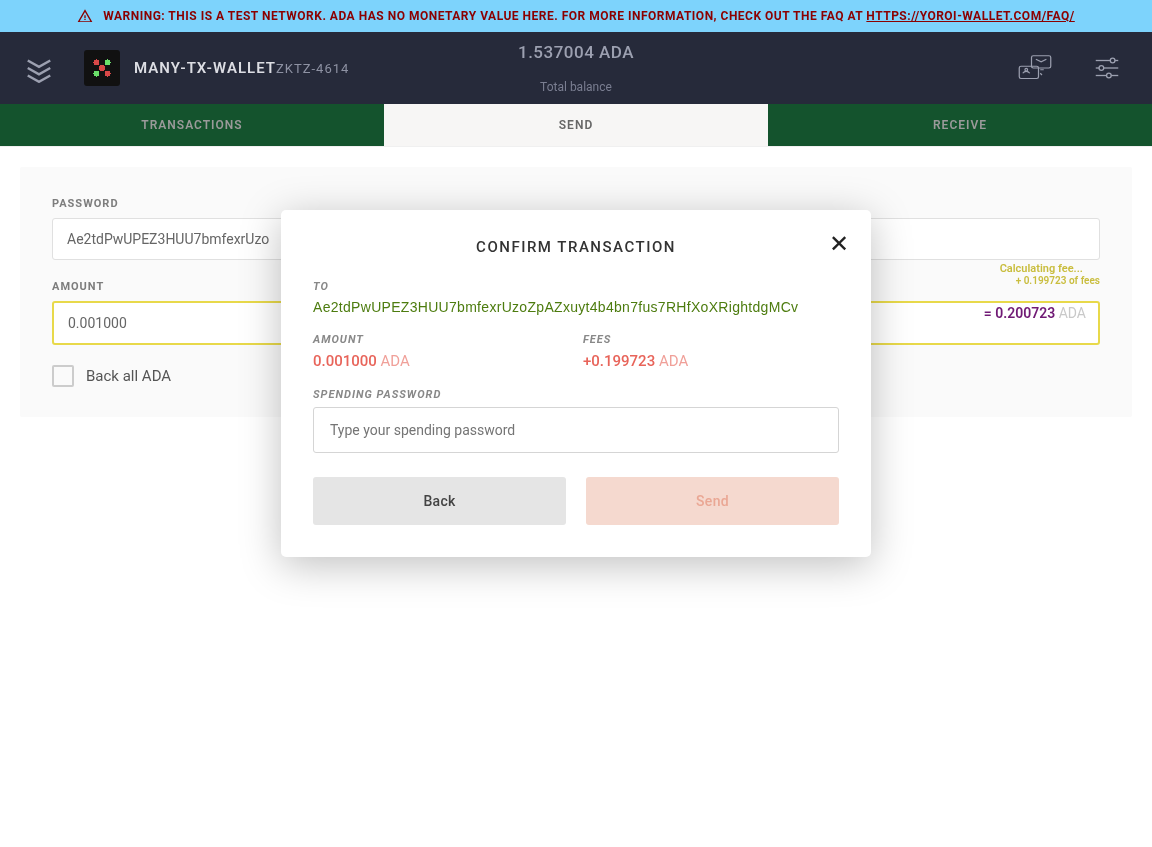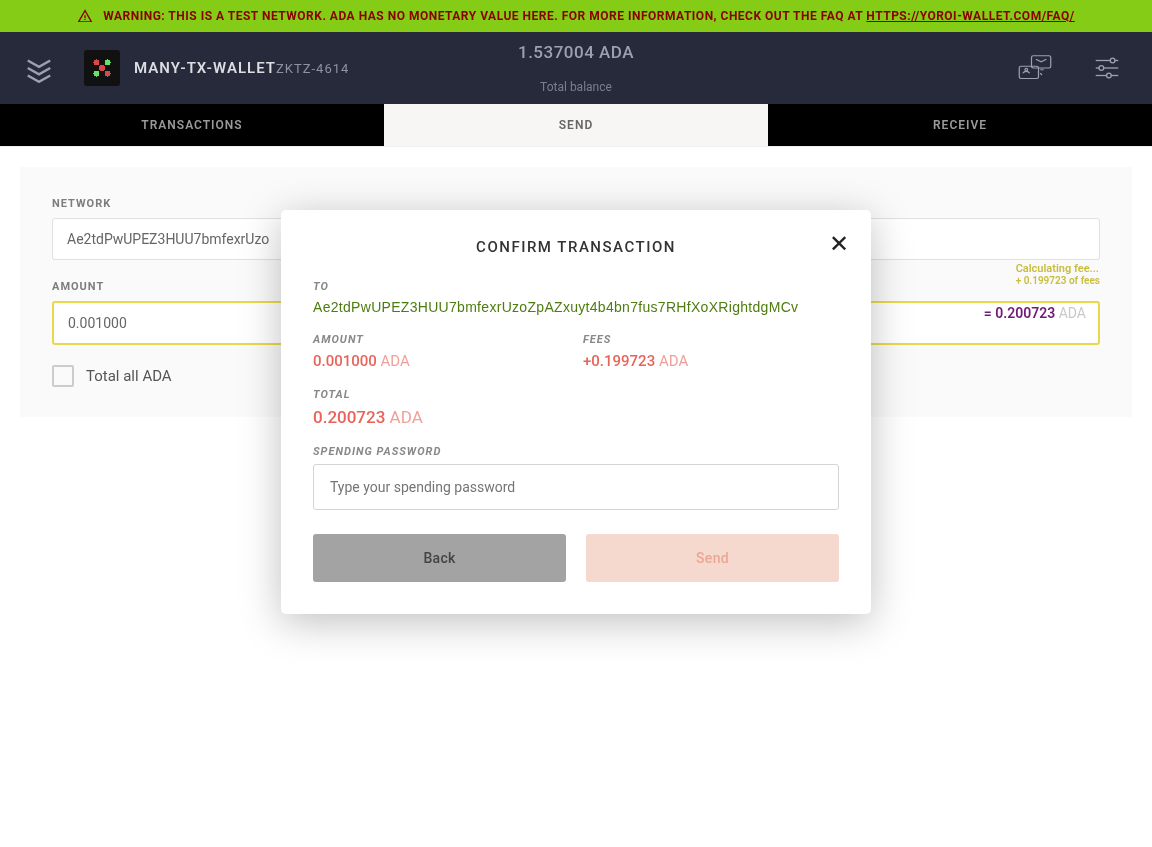--- a/index.html
+++ b/index.html
@@ -1,18 +1,18 @@
 <!DOCTYPE html>
 <html><head>
   <meta charset="utf-8">
   <style>
     * { margin: 0; padding: 0; box-sizing: border-box; font-family: -apple-system, BlinkMacSystemFont, "Segoe UI", Roboto, sans-serif; }
     body { width: 1152px; height: 847px; background: #fff; overflow: hidden; position: relative; }
 
-    .warning-bar { background: #84cc16; color: #8b0000; padding: 6px 20px; font-size: 12px; font-weight: 700; letter-spacing: 0.5px; display: flex; align-items: center; justify-content: center; gap: 10px; }
+    .warning-bar { background: #7dd3fc; color: #8b0000; padding: 6px 20px; font-size: 12px; font-weight: 700; letter-spacing: 0.5px; display: flex; align-items: center; justify-content: center; gap: 10px; }
     .warning-bar .warn-icon { width: 16px; height: 16px; }
     .warning-bar a { color: #8b0000; text-decoration: underline; }
     .warning-text { text-align: center; line-height: 1.7; }
 
     .header { background: #262a3a; color: #fff; display: flex; align-items: center; padding: 14px 24px; height: 72px; }
     .logo-area { width: 60px; display: flex; }
     .logo-area svg { width: 30px; height: 30px; }
     .wallet-icon { width: 36px; height: 36px; background: #111; border-radius: 3px; margin-right: 14px; position: relative; overflow: hidden; }
     .wallet-icon::before { content: ""; position: absolute; inset: 4px; background:
       radial-gradient(circle at 30% 30%, #d94848 3px, transparent 3px),
@@ -22,32 +22,32 @@
       radial-gradient(circle at 70% 70%, #d94848 3px, transparent 3px); }
     .wallet-titles { display: flex; flex-direction: row; }
     .wallet-name { font-size: 15px; font-weight: 600; letter-spacing: 1px; color: #dcdde3; }
     .wallet-sub { font-size: 13px; color: #8e92a3; letter-spacing: 1px; margin-top: 2px; }
     .balance-block { position: absolute; left: 50%; transform: translateX(-50%); text-align: center; }
     .balance-value { font-size: 17px; font-weight: 500; color: #9ca0b0; letter-spacing: 0.5px; }
     .balance-label { font-size: 12px; color: #7a7e91; margin-top: 18px; }
     .header-icons { margin-left: auto; display: flex; gap: 30px; align-items: center; }
     .header-icons svg { width: 42px; height: 30px; stroke: #9ca0b0; fill: none; stroke-width: 1.4; }
 
-    .tabs { display: flex; background: #000000; border-bottom: 1px solid #f0f0f0; }
+    .tabs { display: flex; background: #14532d; border-bottom: 1px solid #f0f0f0; }
     .tab { flex: 1; text-align: center; padding: 14px 0; font-size: 12px; font-weight: 600; letter-spacing: 1px; color: #9a9a9a; cursor: pointer; }
     .tab.active { background: #f7f6f5; color: #666; }
 
     .form-area { padding: 30px 32px; background: #fafafa; margin: 20px; border-radius: 2px; }
     .field-label { font-size: 11px; font-weight: 700; letter-spacing: 1px; color: #7d7d7d; margin-bottom: 8px; }
     .text-input { width: 100%; border: 1px solid #e0e0e0; border-radius: 3px; padding: 12px 14px; font-size: 14px; color: #666; background: #fff; font-family: inherit; }
     .field-group { margin-bottom: 20px; position: relative; }
     .amount-row { position: relative; }
     .amount-input { border: 2px solid #e8d94a; }
     .fee-hint { position: absolute; right: 0; top: -18px; font-size: 11px; color: #c9bd3d; font-weight: 600; }
-    .fee-hint .sub { font-size: 10px; }
+    .fee-hint .sub { font-size: 10px; margin-left: 16px; }
     .equals { position: absolute; right: 14px; top: 50%; transform: translateY(-50%); font-size: 14px; }
     .equals .eq-val { color: #701a75; font-weight: 600; }
     .equals .eq-unit { color: #c9c9c9; }
     .checkbox-row { display: flex; align-items: center; gap: 12px; margin-top: 14px; }
     .checkbox { width: 22px; height: 22px; border: 2px solid #ccc; border-radius: 2px; cursor: pointer; }
     .checkbox-label { font-size: 15px; color: #555; cursor: pointer; }
 
     .overlay { position: absolute; inset: 0; display: flex; align-items: flex-start; justify-content: center; z-index: 100; padding-top: 210px; }
     .modal { width: 590px; background: #fff; border-radius: 5px; box-shadow: 0 8px 40px rgba(0,0,0,0.25); padding: 28px 32px 32px; position: relative; }
     .modal-title { font-size: 15px; font-weight: 500; letter-spacing: 1.5px; text-align: center; color: #333; margin-bottom: 24px; }
@@ -57,21 +57,21 @@
     .modal-section { margin-bottom: 18px; }
     .two-col { display: flex; gap: 40px; }
     .two-col > div { flex: 0 0 auto; }
     .two-col > div:first-child { min-width: 230px; }
     .val-red { color: #e8645a; font-size: 15px; font-weight: 500; }
     .val-red .unit { color: #f0a099; font-weight: 400; }
     .val-total { font-size: 17px; }
     .pw-input { width: 100%; border: 1px solid #d5d5d5; border-radius: 3px; padding: 14px 16px; font-size: 14px; color: #0369a1; font-family: inherit; }
     .modal-buttons { display: flex; gap: 20px; margin-top: 24px; }
     .btn { flex: 1; padding: 16px 0; border: none; border-radius: 3px; font-size: 14px; font-weight: 500; cursor: pointer; letter-spacing: 0.3px; }
-    .btn-back { background: #a3a3a3; color: #444; }
+    .btn-back { background: #e5e5e5; color: #444; }
     .btn-send { background: #f5d9cf; color: #eaa794; }
   </style>
 </head>
 <body>
 
 <div class="warning-bar">
   <svg class="warn-icon" viewBox="0 0 24 24" fill="#8b0000">
       <path d="M12 2L1 21h22L12 2zm0 4l8 14H4l8-14zm-1 5v4h2v-4h-2zm0 5v2h2v-2h-2z"></path>
     </svg>
   <div class="warning-text">
@@ -115,37 +115,37 @@
 </div>
 
 <div class="tabs">
   <div class="tab">TRANSACTIONS</div>
   <div class="tab active">SEND</div>
   <div class="tab">RECEIVE</div>
 </div>
 
 <div class="form-area">
   <div class="field-group">
-    <div class="field-label">NETWORK</div>
+    <div class="field-label">PASSWORD</div>
     <input class="text-input" value="Ae2tdPwUPEZ3HUU7bmfexrUzo" style="">
   </div>
   <div class="field-group amount-row">
     <div class="field-label">AMOUNT</div>
     <div class="fee-hint">
       <div>Calculating fee...</div>
       <div class="sub">+ 0.199723 of fees</div>
     </div>
     <input class="text-input amount-input" value="0.001000" style="">
     <div class="equals">
       <span class="eq-val">= 0.200723</span><span class="eq-unit"> ADA</span>
     </div>
   </div>
   <div class="checkbox-row">
     <div class="checkbox"></div>
-    <span class="checkbox-label">Total all ADA</span>
+    <span class="checkbox-label">Back all ADA</span>
   </div>
 </div>
 
 <div class="overlay">
   <div class="modal">
     <div class="modal-title">CONFIRM TRANSACTION</div>
     <div class="close-btn">✕</div>
 
     <div class="modal-section">
       <div class="modal-label">TO</div>
@@ -160,26 +160,20 @@
         </div>
       </div>
       <div>
         <div class="modal-label">FEES</div>
         <div class="val-red">
           <span>+0.199723</span><span class="unit"> ADA</span>
         </div>
       </div>
     </div>
 
-    <div class="modal-section">
-      <div class="modal-label">TOTAL</div>
-      <div class="val-red val-total">
-        <span>0.200723</span><span class="unit"> ADA</span>
-      </div>
-    </div>
 
     <div class="modal-section">
       <div class="modal-label">SPENDING PASSWORD</div>
       <input type="password" class="pw-input" placeholder="Type your spending password" style="">
     </div>
 
     <div class="modal-buttons">
       <button class="btn btn-back">Back</button>
       <button class="btn btn-send">Send</button>
     </div>

